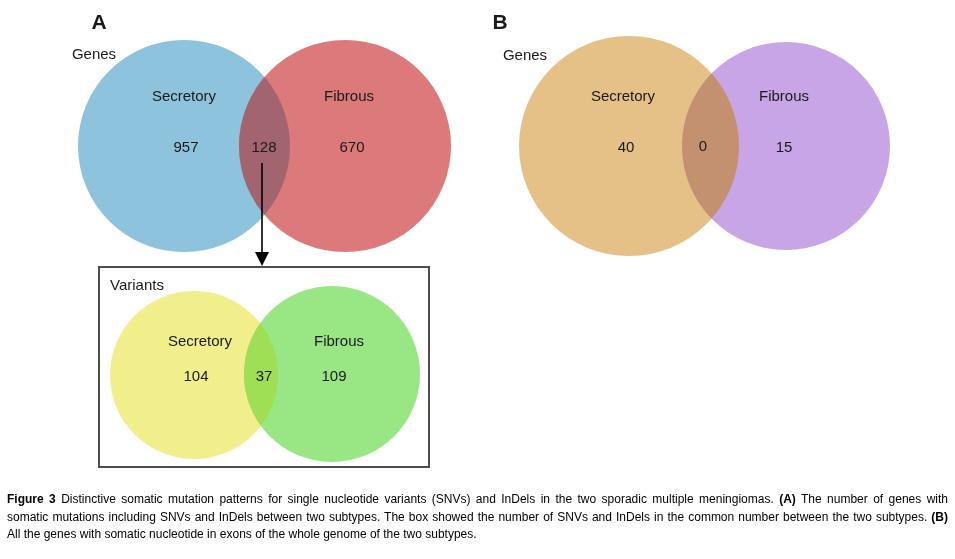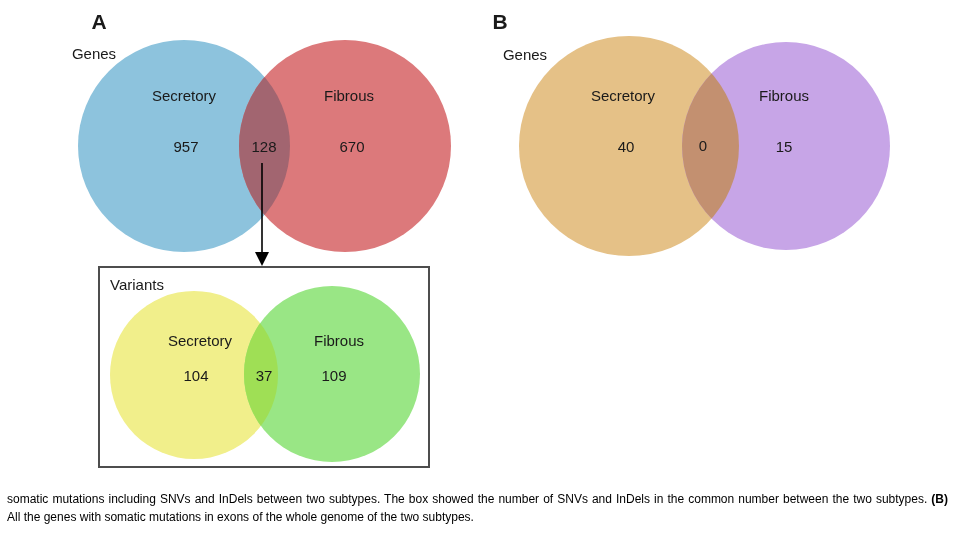--- a/index.html
+++ b/index.html
@@ -75,18 +75,21 @@
 
   <text class="set-label" x="623" y="101" text-anchor="middle">Secretory</text>
   <text class="set-label" x="784" y="101" text-anchor="middle">Fibrous</text>
   <text class="set-value" x="626" y="152" text-anchor="middle">40</text>
   <text class="set-value" x="703" y="151" text-anchor="middle">0</text>
   <text class="set-value" x="784" y="152" text-anchor="middle">15</text>
 </svg>
 
 <div id="caption">
   <div class="cap-line just-last">
+    <span class="cap-bold">Figure 3</span><span> Distinctive somatic mutation patterns for single nucleotide variants (SNVs) and InDels in the two sporadic multiple meningiomas. </span><span class="cap-bold">(A)</span><span> The number of genes with</span>
+  </div>
+  <div class="cap-line just-last">
     <span>somatic mutations including SNVs and InDels between two subtypes. The box showed the number of SNVs and InDels in the common number between the two subtypes. </span><span class="cap-bold">(B)</span>
   </div>
   <div class="cap-line">
-    <span>All the genes with somatic mutations in exons of the whole genome of the two subtypes.</span>
+    <span>All the genes with somatic nucleotide in exons of the whole genome of the two subtypes.</span>
   </div>
 </div>
 
 </body></html>

